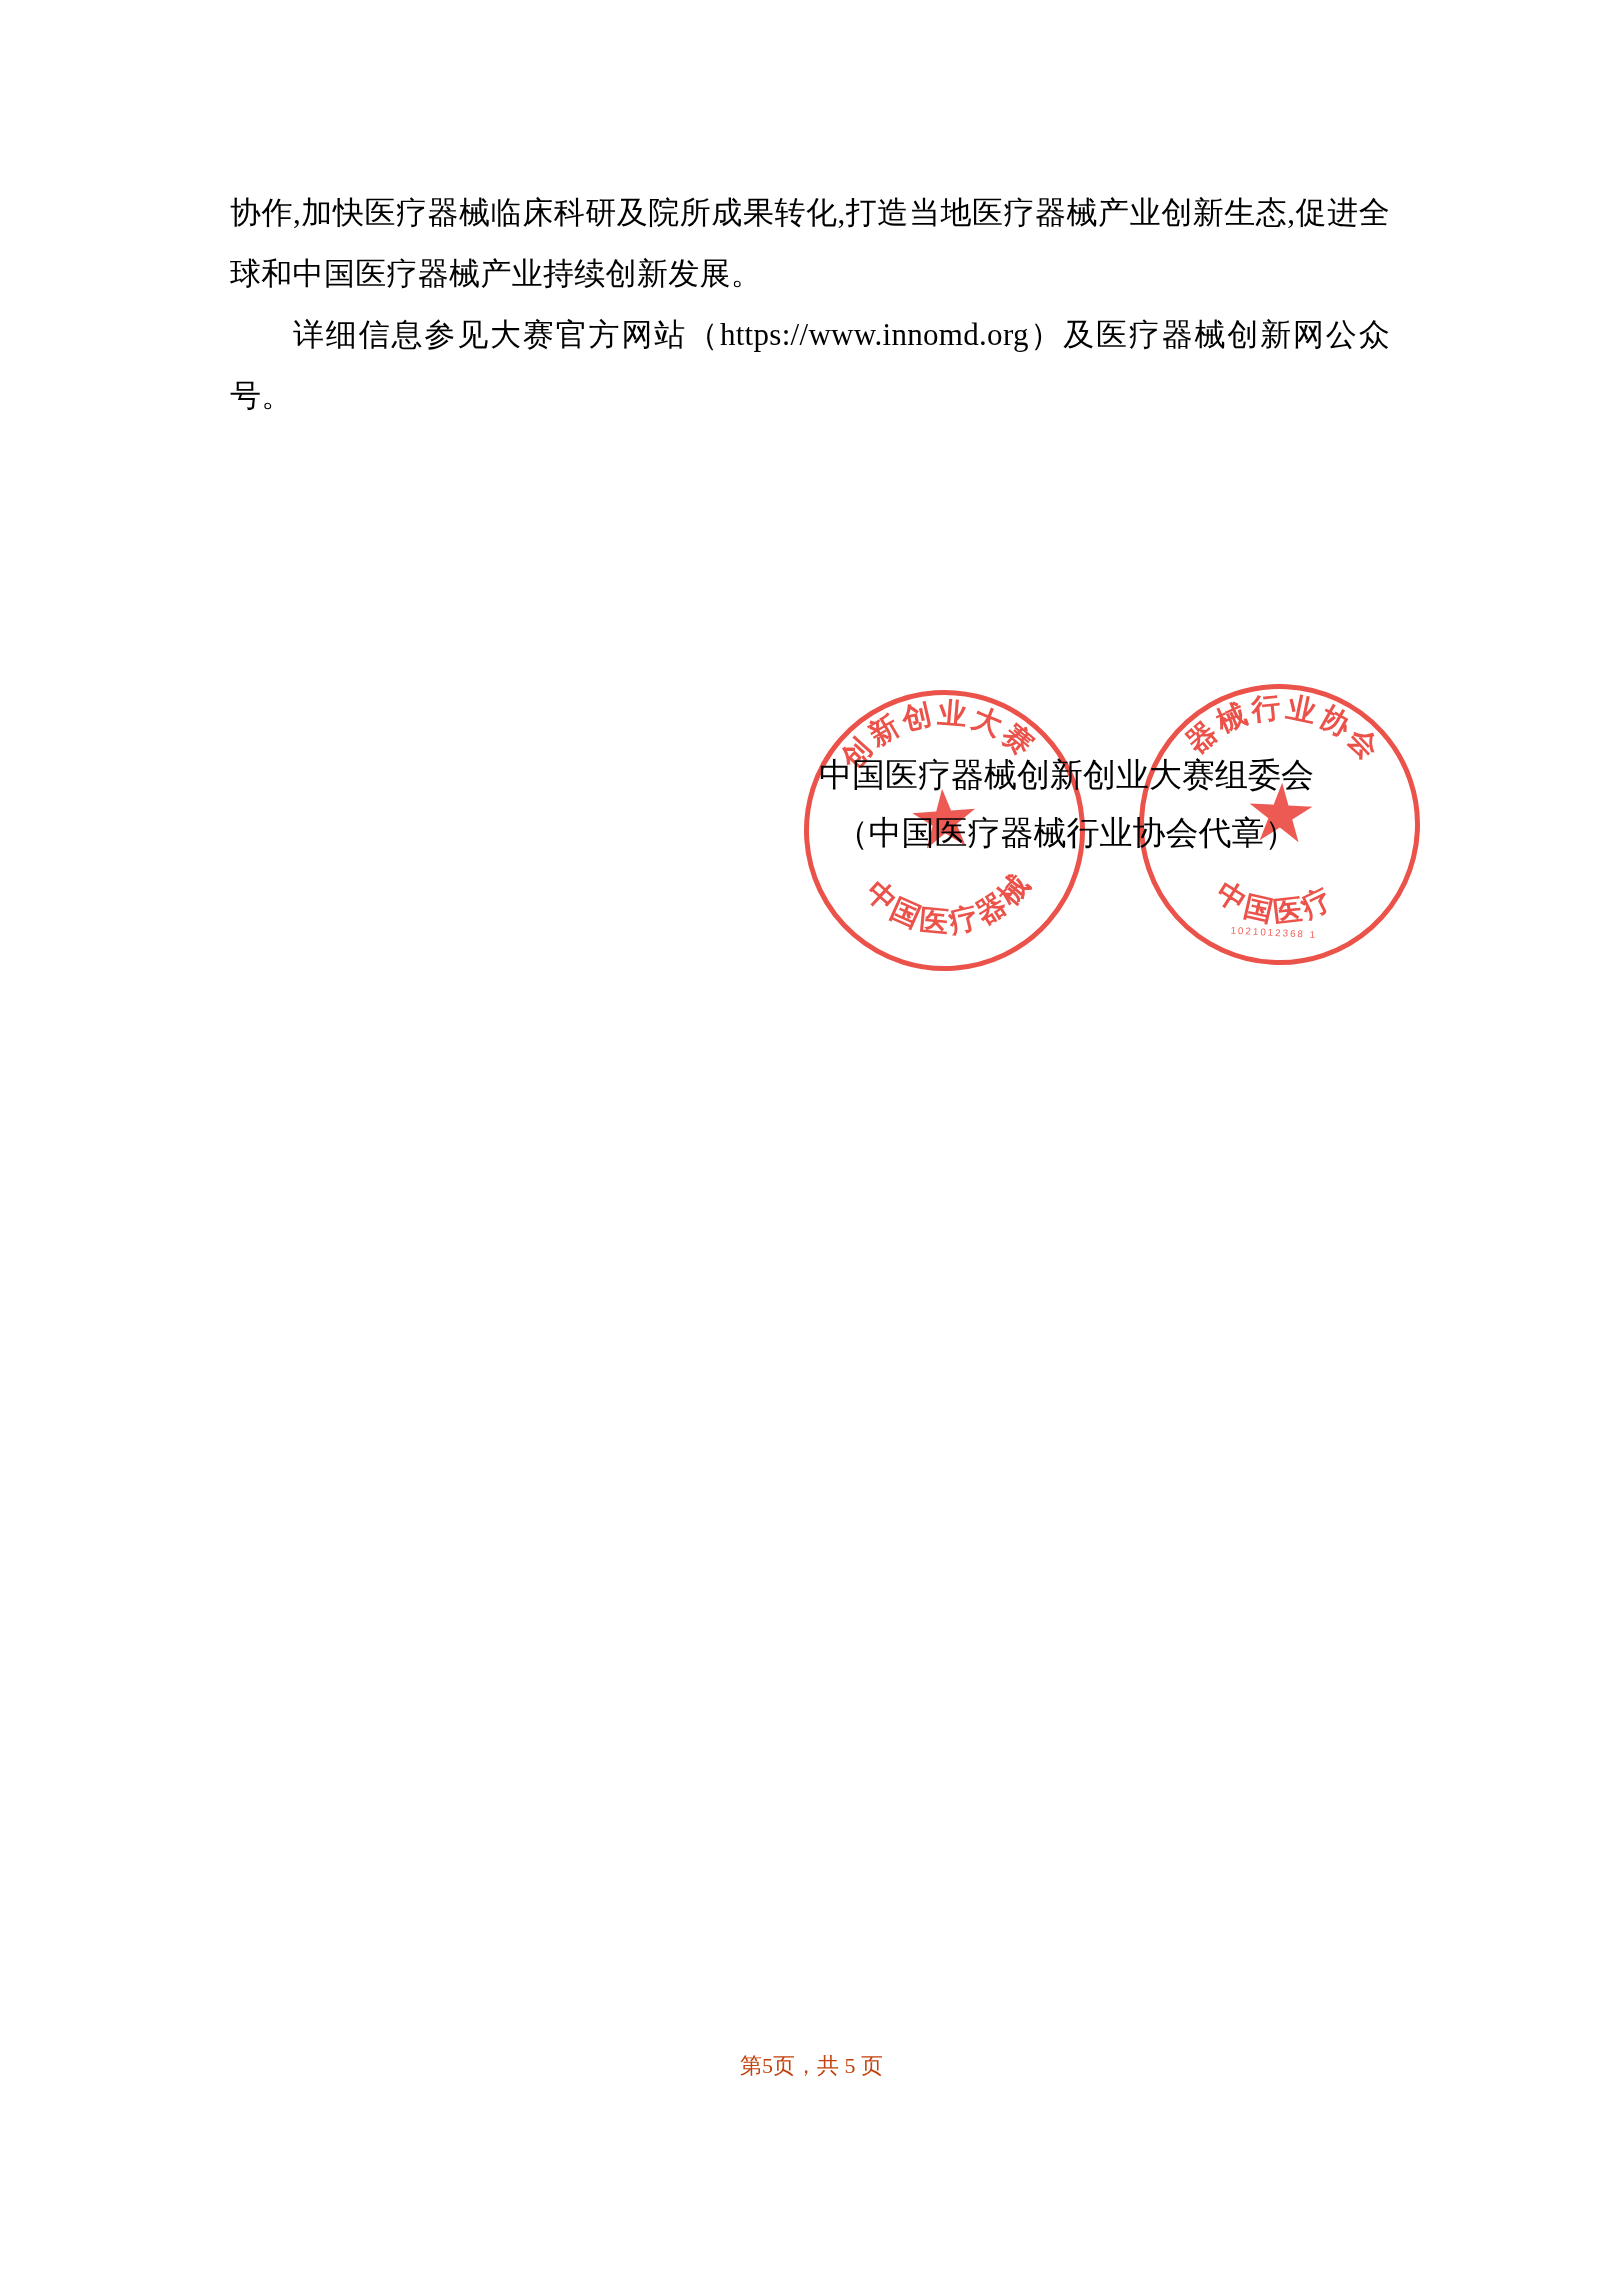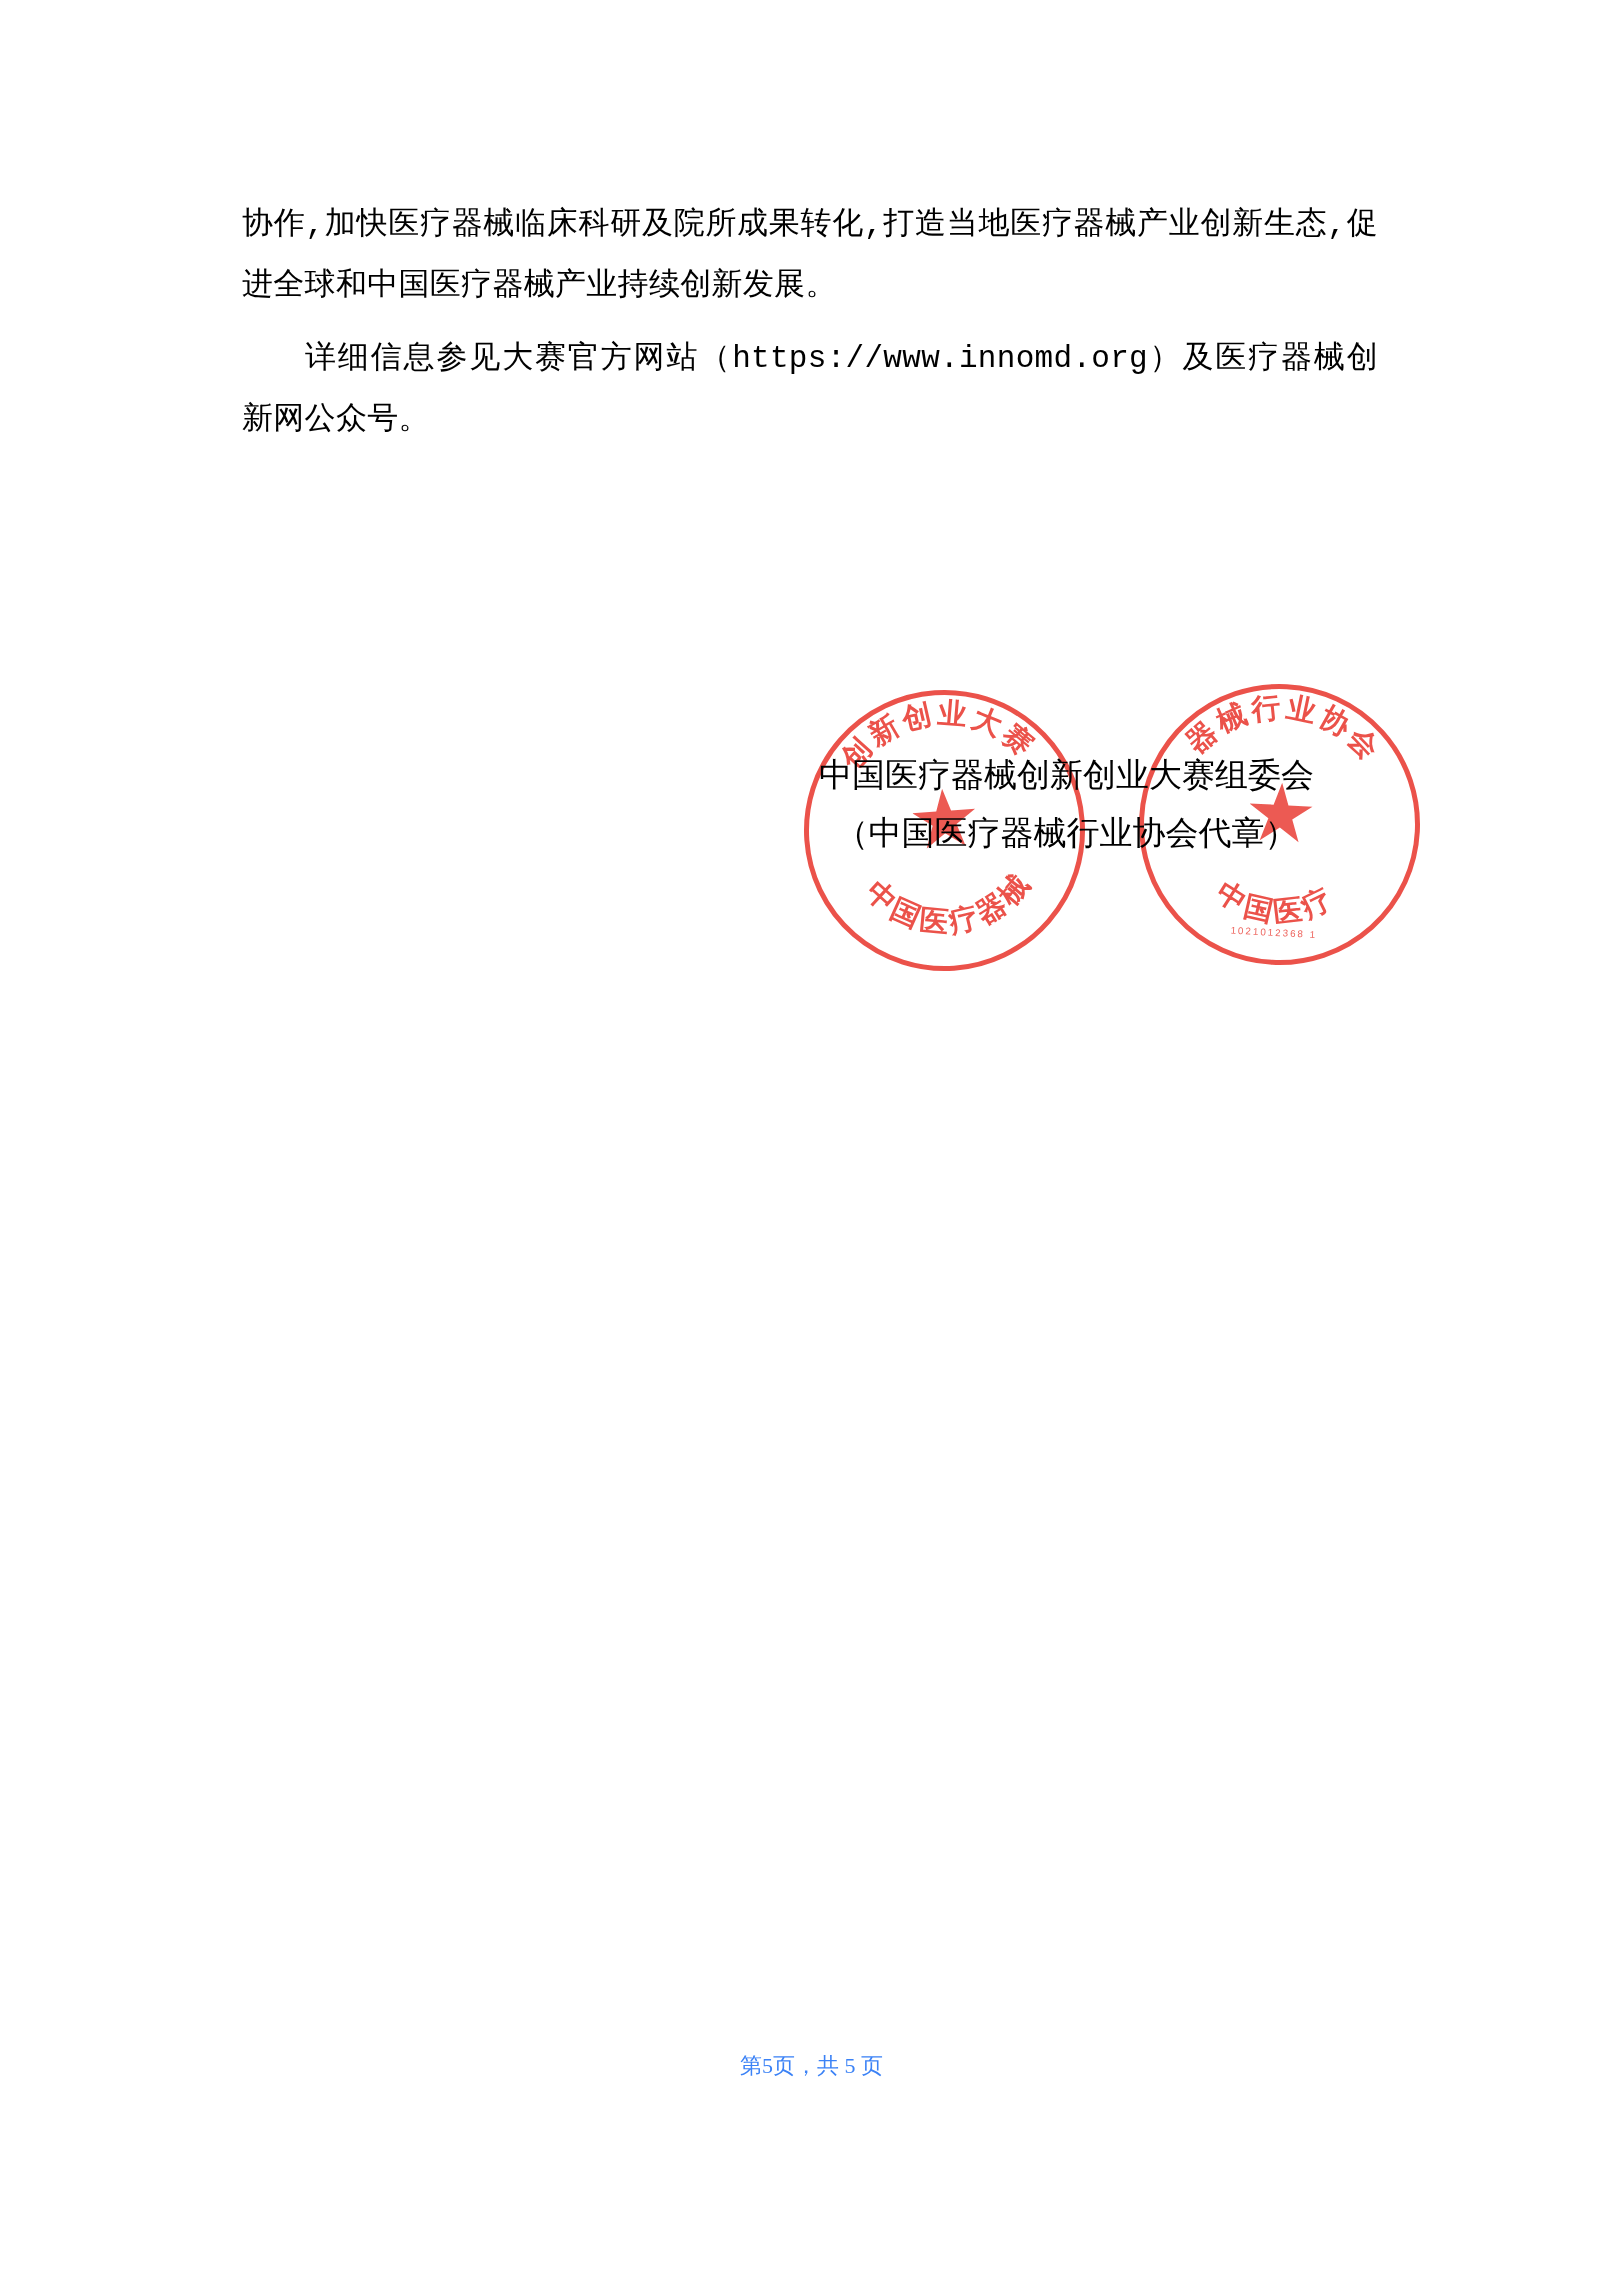--- a/index.html
+++ b/index.html
@@ -24,28 +24,27 @@
   }
 
   .body-area {
     position: absolute;
     left: 230px;
     top: 182px;
     width: 1160px;
   }
 
   p.para {
-    margin: 12px;
+    margin: 0;
     font-size: 31px;
     line-height: 61px;
     text-align: justify;
     text-justify: inter-ideograph;
     letter-spacing: 0.3px;
     word-break: break-all;
-    font-family: Liberation Mono, monospace;
   }
   p.indent {
     text-indent: 63px;
   }
 
   .sig-block {
     position: absolute;
     left: 805px;
     top: 746px;
     width: 523px;
@@ -121,21 +120,21 @@
     opacity: 0.9;
   }
 
   .footer {
     position: absolute;
     left: 0;
     top: 2051px;
     width: 1623px;
     text-align: center;
     font-size: 22px;
-    color: #3b82f6;
+    color: #c2410c;
     font-family: "Liberation Serif", serif;
   }
 </style>
 </head>
 <body>
 
 <div class="page">
 
   <div class="body-area">
     <p class="para">协作,加快医疗器械临床科研及院所成果转化,打造当地医疗器械产业创新生态,促进全球和中国医疗器械产业持续创新发展。</p>

